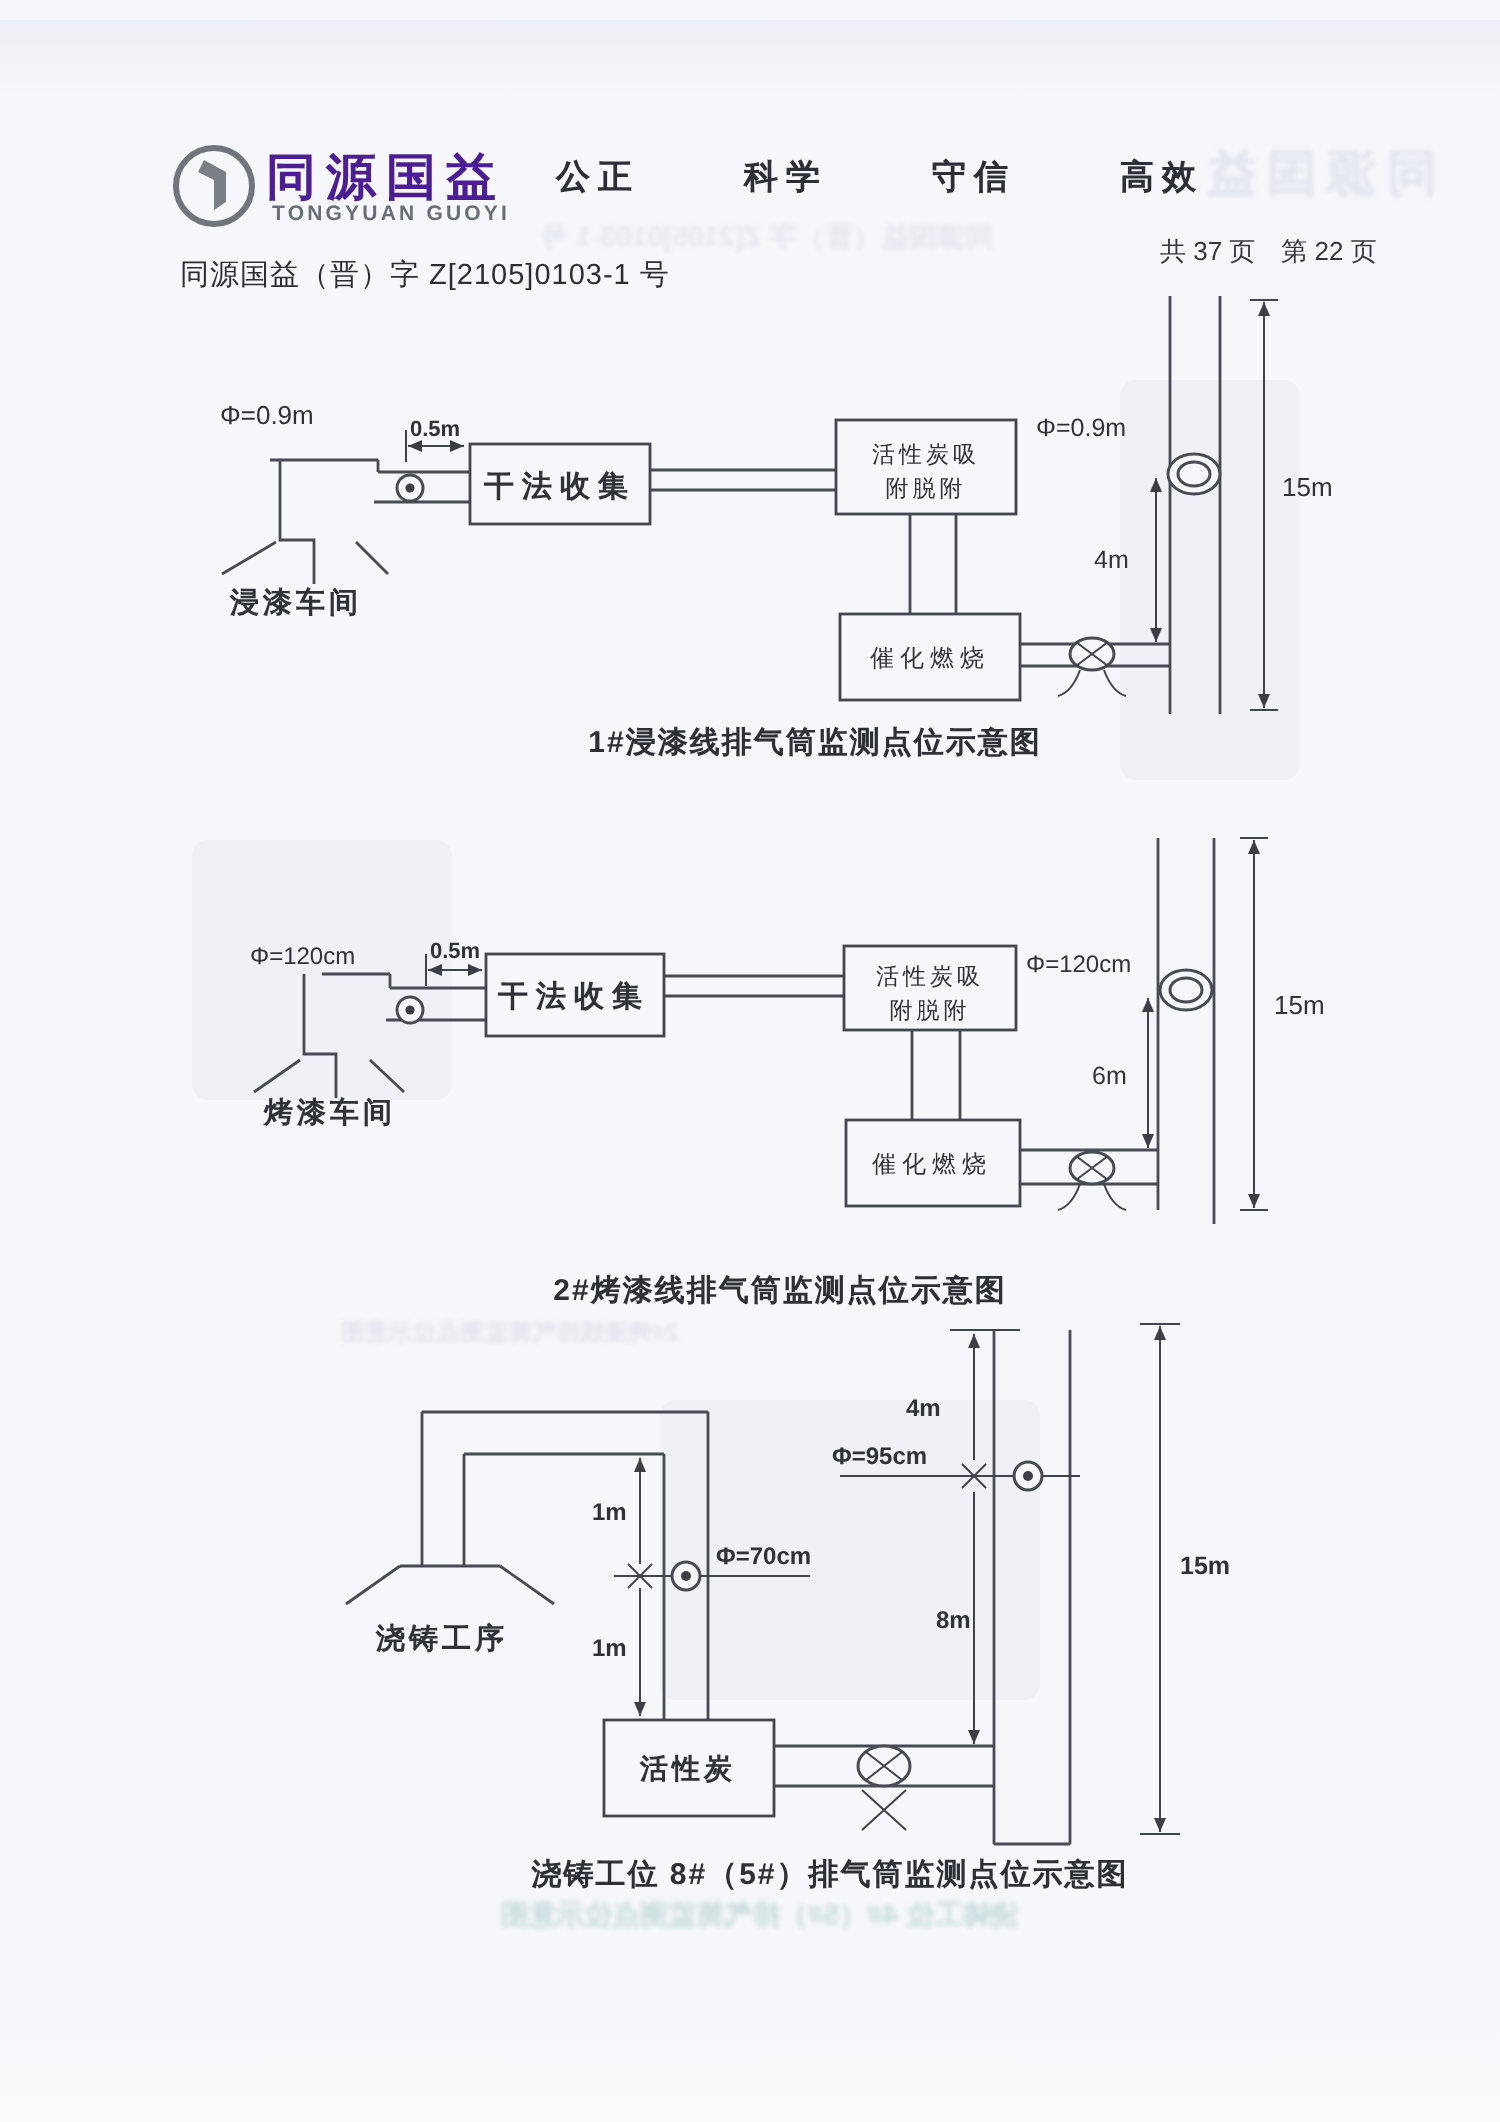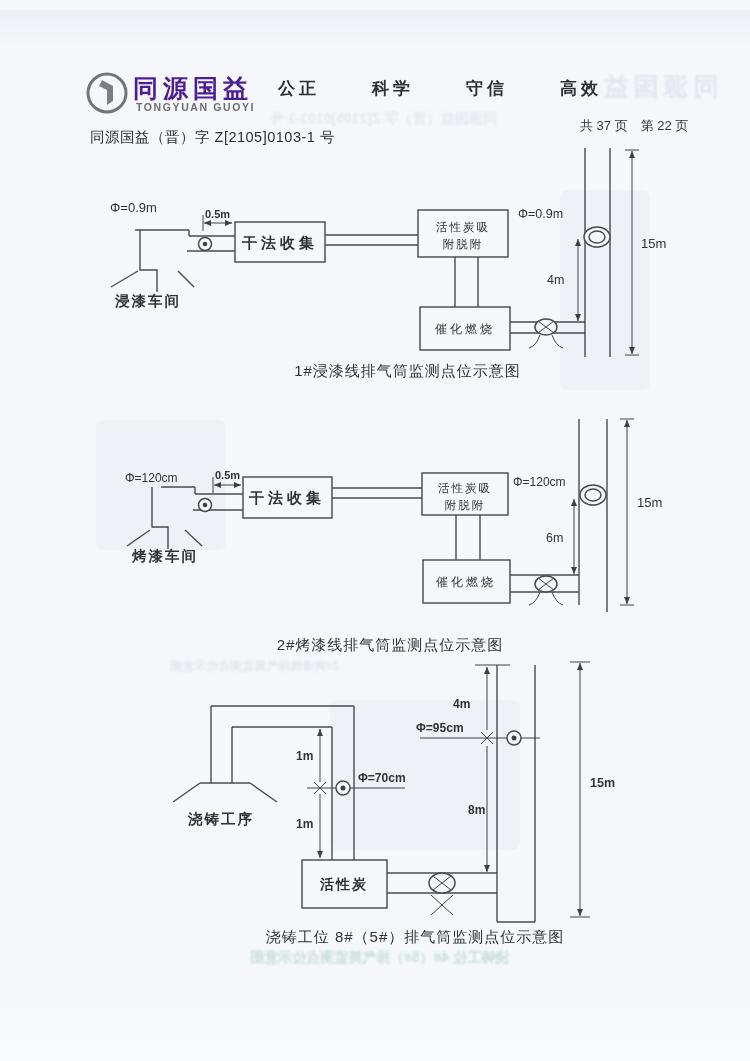--- a/index.html
+++ b/index.html
@@ -22,21 +22,21 @@
     letter-spacing:5px;color:#4c1d95;z-index:2;}
   .hdr-en{position:absolute;left:136px;top:101px;font-size:10.5px;font-weight:700;
     letter-spacing:1.6px;color:#696e75;z-index:2;text-align:center;}
   .slogans{position:absolute;left:278px;top:77px;display:flex;gap:52px;
     font-size:17px;font-weight:700;letter-spacing:4px;color:#2c3036;z-index:2;}
   .doc-line{position:absolute;left:90px;top:118px;font-size:14.5px;
     letter-spacing:.5px;color:#2b2e33;z-index:2;margin-top:10px;}
   .page-info{position:absolute;left:580px;top:117px;font-size:13px;color:#34373c;z-index:2;}
 
   .diag{position:absolute;z-index:1;}
-  .caption{position:absolute;font-size:15px;font-weight:400;letter-spacing:1px;
+  .caption{position:absolute;font-size:15px;font-weight:700;letter-spacing:1px;
     color:#2d3035;text-align:center;z-index:2;}
 
   svg text{fill:#2f3338;font-family:"Liberation Sans", sans-serif;}
   .ln{stroke:#474b52;stroke-width:1.4;fill:none;}
   .ln-thin{stroke:#3f434a;stroke-width:1;fill:none;}
   .bx{stroke:#43474d;stroke-width:1.4;fill:none;}
   .port{stroke:#474b52;stroke-width:1.5;fill:#f6f7fa;}
 </style>
 </head>
 <body>

